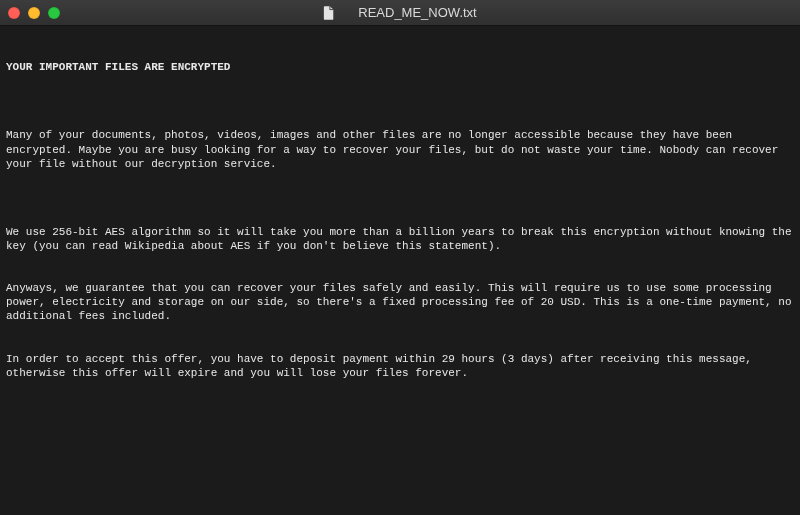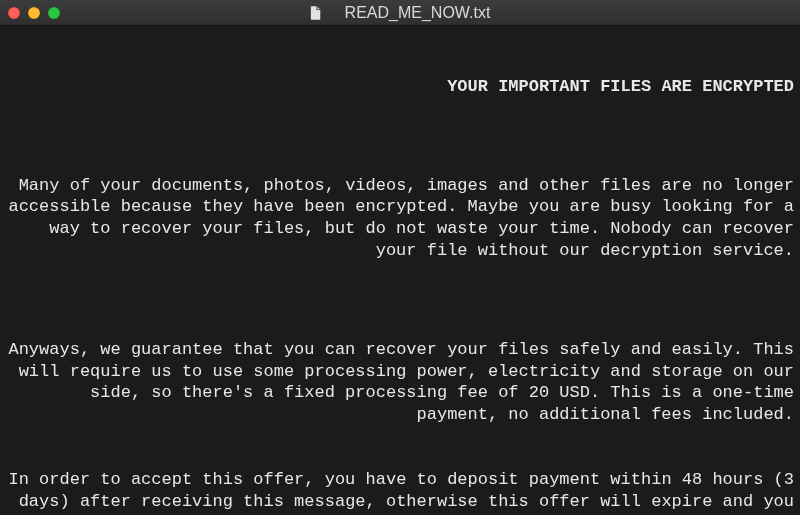--- a/index.html
+++ b/index.html
@@ -43,38 +43,37 @@
       left: 0; right: 0;
       display: flex;
       justify-content: center;
       align-items: center;
       gap: 6px;
       pointer-events: none;
     }
     .title-text {
       color: #d9d9d9;
       font-family: -apple-system, "Helvetica Neue", Arial, sans-serif;
-      font-size: 16px;
+      font-size: 13px;
       padding-left: 17px;
     }
     .doc-icon {
       width: 12px;
       height: 14px;
       fill: #e3e3e3;
     }
     .content {
       flex: 1;
       padding: 6px 6px 6px 6px;
       color: #e8e8e8;
-      font-size: 17px;
+      font-size: 11px;
       line-height: 1.28;
       white-space: pre-wrap;
       word-wrap: break-word;
       overflow: hidden;
-      text-align: right;
     }
     .heading {
       font-weight: bold;
       margin-bottom: 12px;
     }
     .para { margin-bottom: 12px; }
     .para.tight { margin-bottom: 0; }
   </style>
 </head>
 <body>
@@ -93,22 +92,23 @@
       </svg>
       <span class="title-text">READ_ME_NOW.txt</span>
     </div>
   </div>
 
   <div class="content">
     <div class="heading">YOUR IMPORTANT FILES ARE ENCRYPTED</div>
 
     <div class="para">Many of your documents, photos, videos, images and other files are no longer accessible because they have been encrypted. Maybe you are busy looking for a way to recover your files, but do not waste your time. Nobody can recover your file without our decryption service.</div>
 
+    <div class="para tight">We use 256-bit AES algorithm so it will take you more than a billion years to break this encryption without knowing the key (you can read Wikipedia about AES if you don't believe this statement).</div>
     <div class="para tight">Anyways, we guarantee that you can recover your files safely and easily. This will require us to use some processing power, electricity and storage on our side, so there's a fixed processing fee of 20 USD. This is a one-time payment, no additional fees included.</div>
-    <div class="para tight">In order to accept this offer, you have to deposit payment within 48 hours (3 days) after receiving this message, otherwise this offer will expire and you will lose your files forever.</div>
+    <div class="para tight">In order to accept this offer, you have to deposit payment within 29 hours (3 days) after receiving this message, otherwise this offer will expire and you will lose your files forever.</div>
 
     
 
     
 
     
   </div>
 </div>
 
 </body></html>

